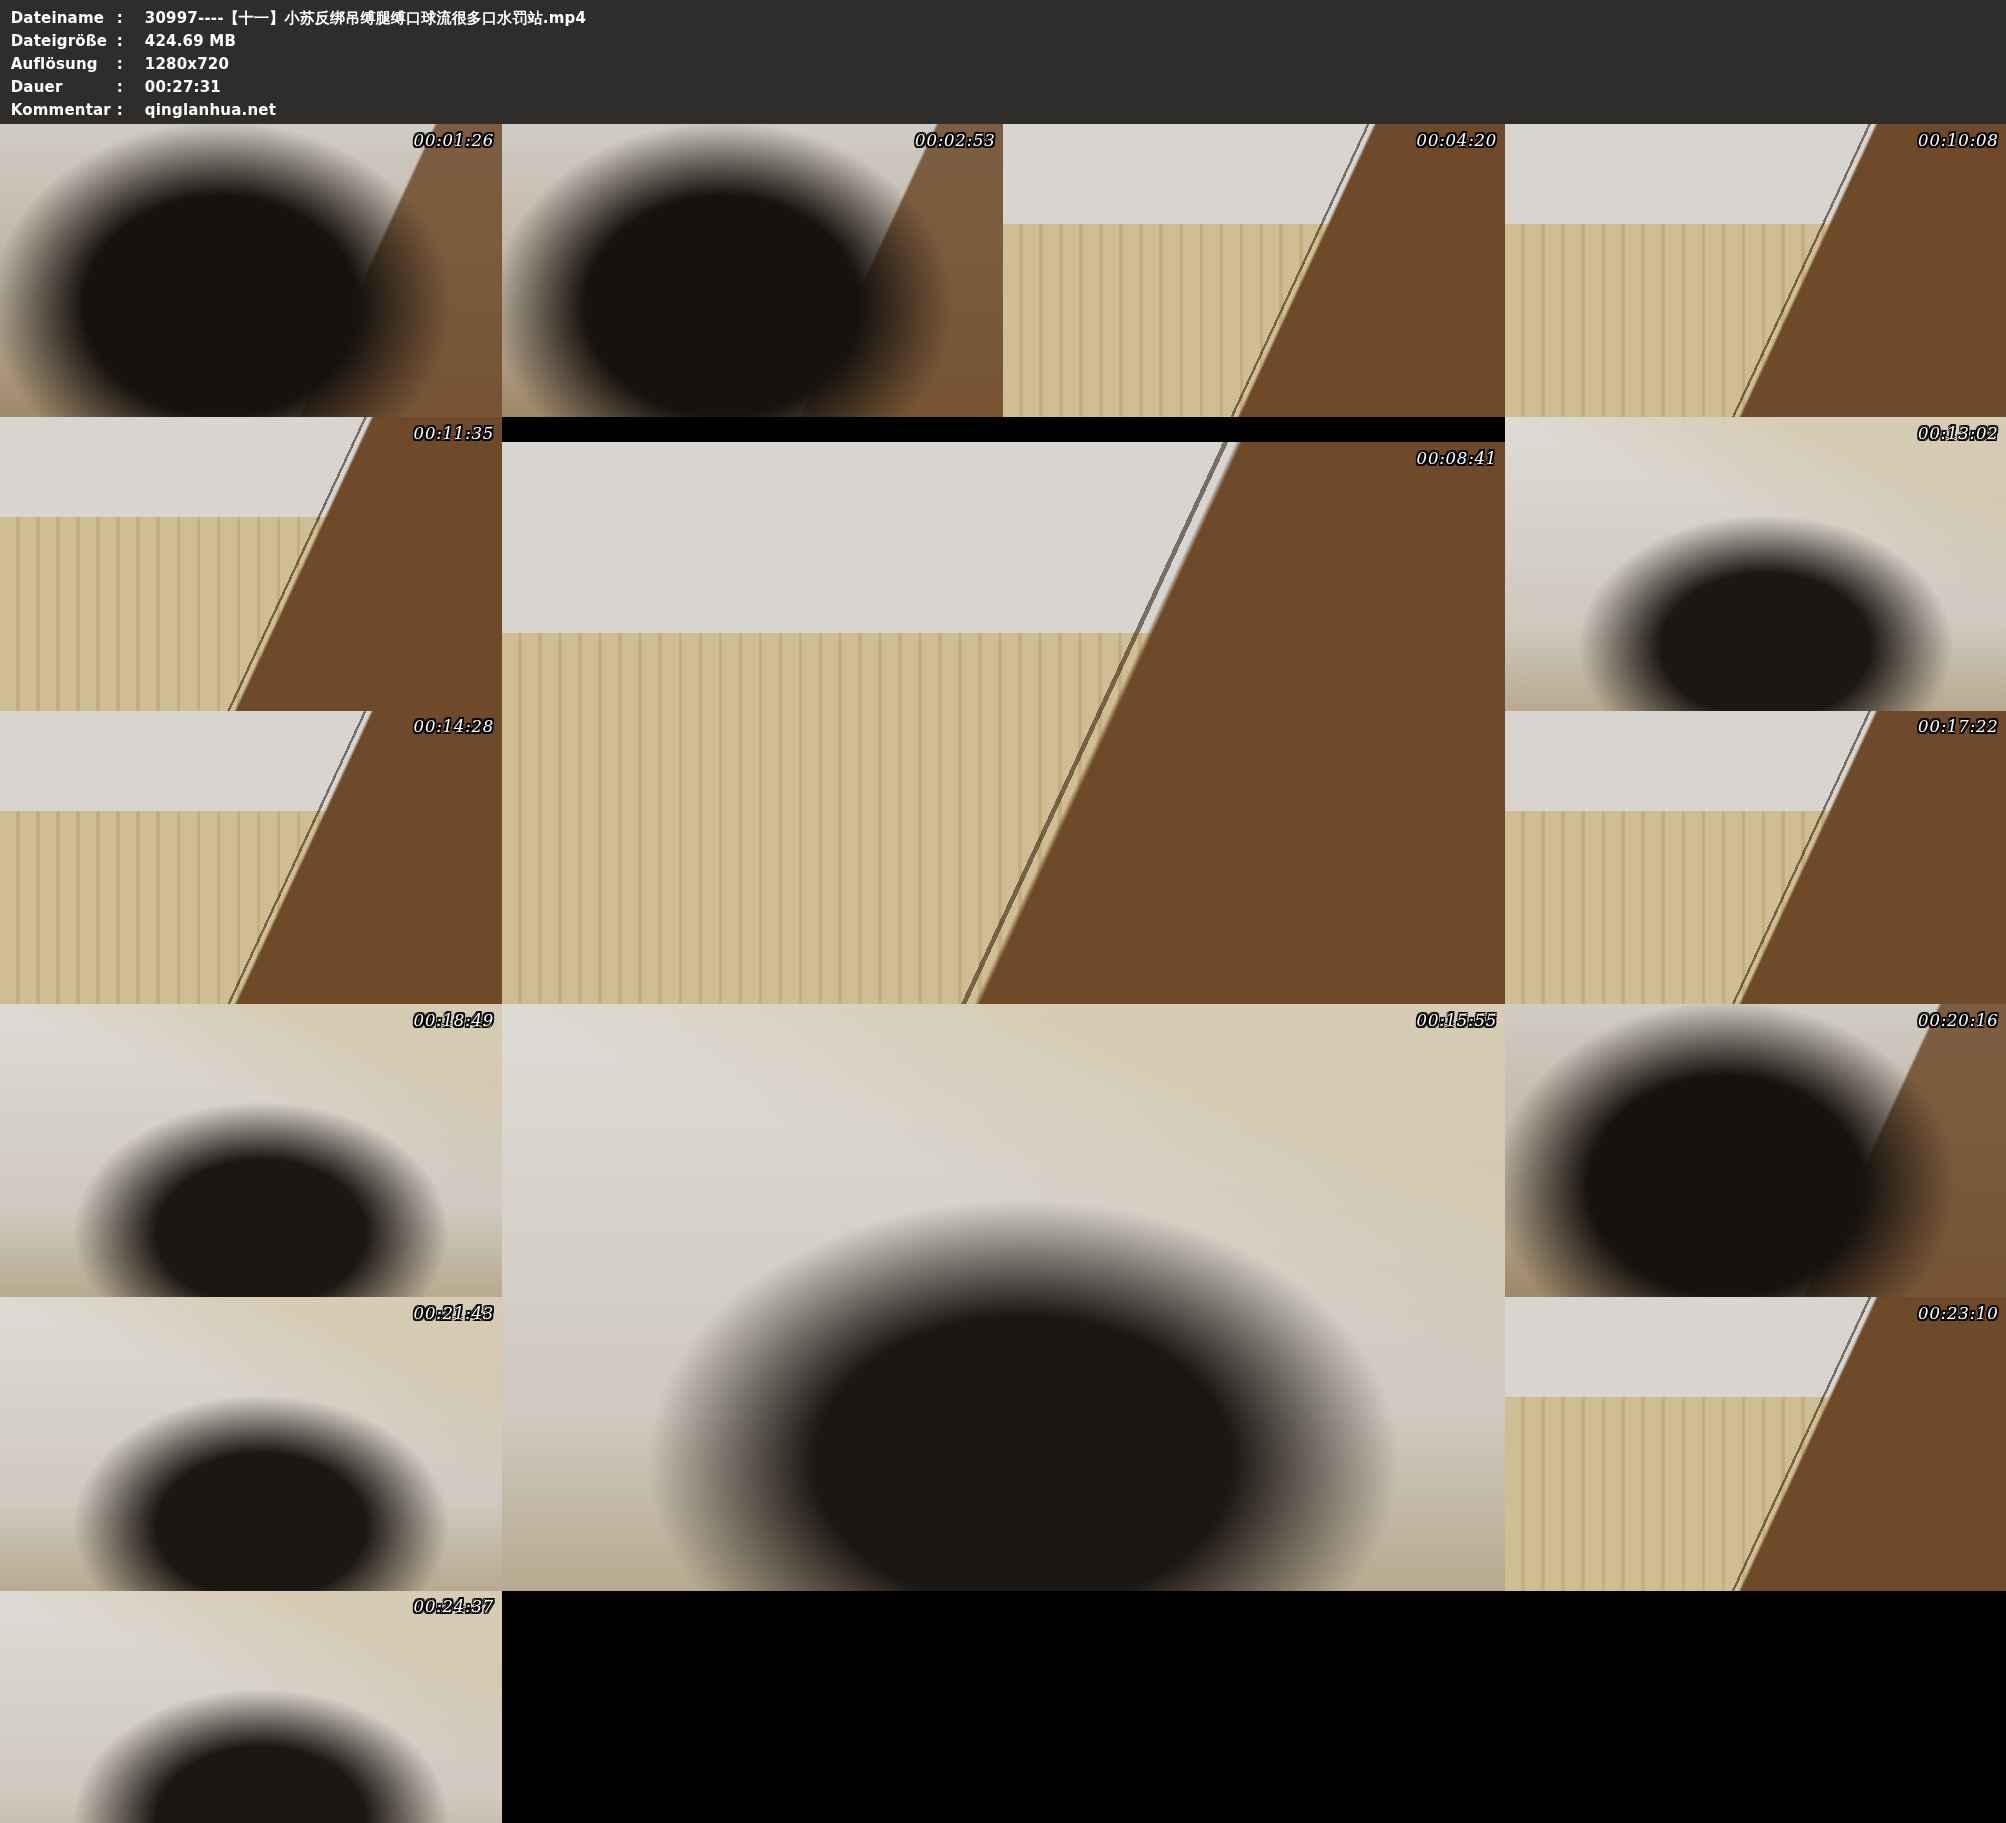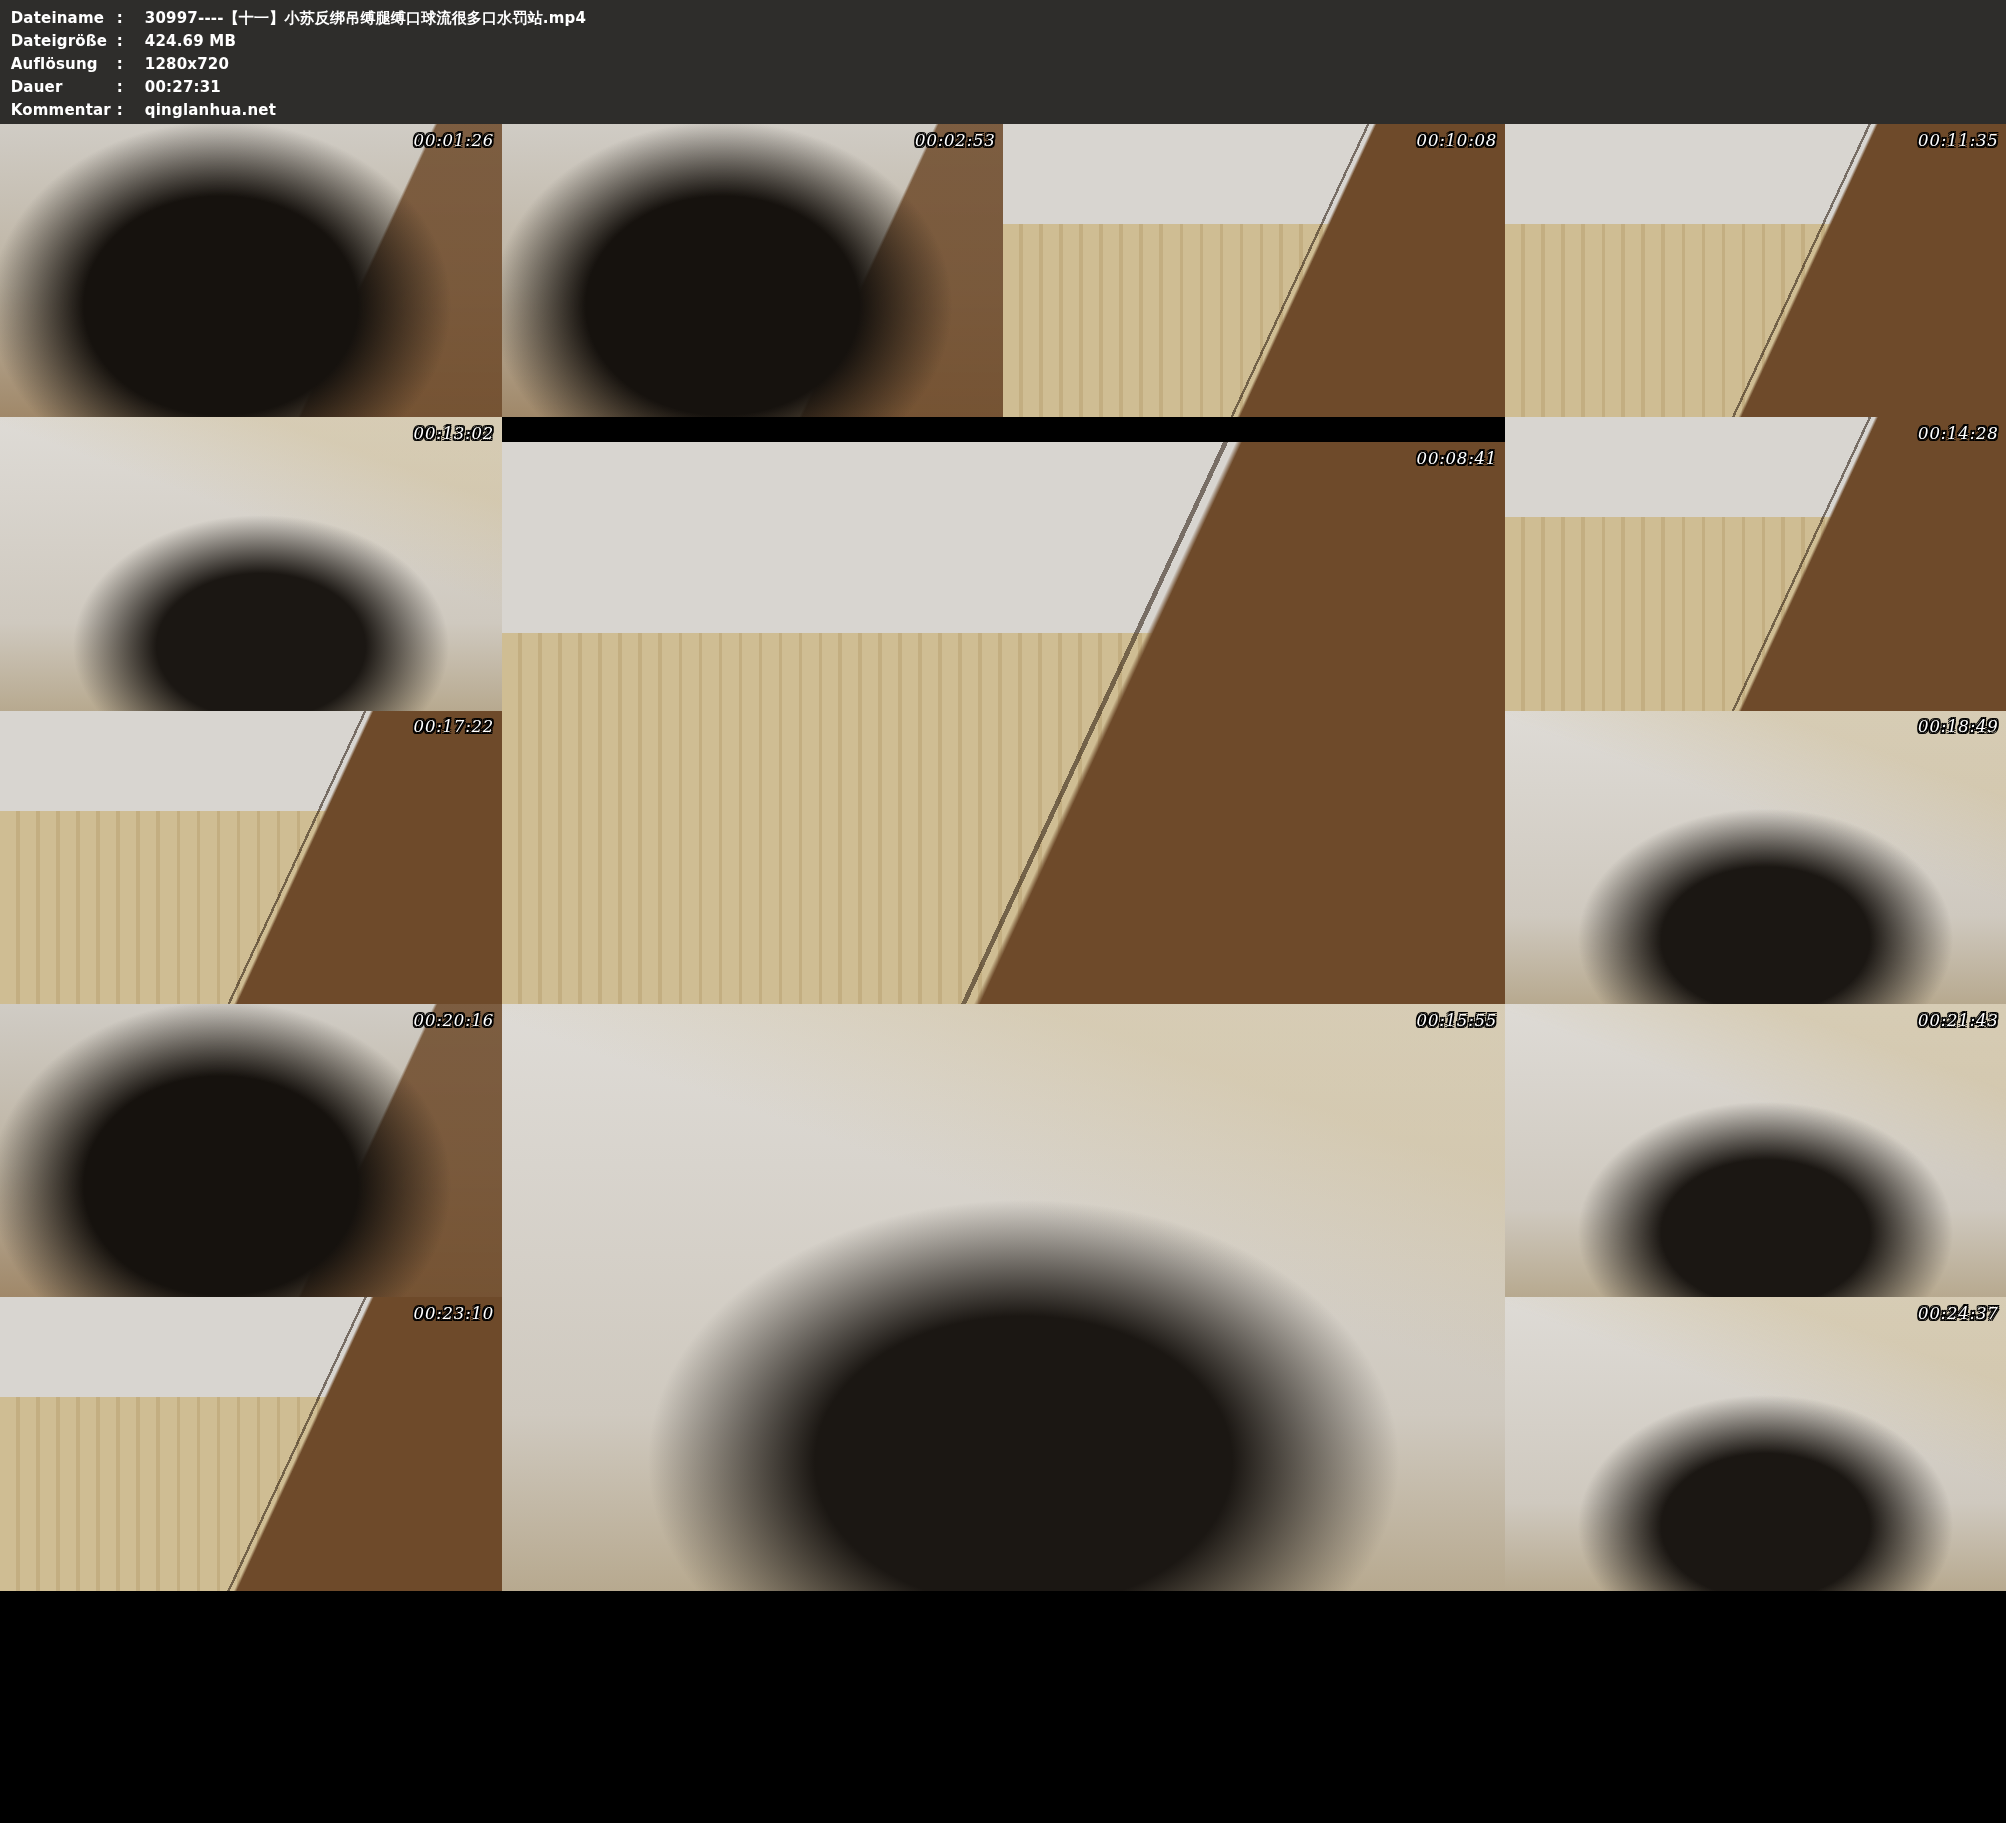--- a/index.html
+++ b/index.html
@@ -116,20 +116,24 @@
 
   <main class="grid">
     <figure class="thumb v-dark-closeup">
       <div class="ph"></div>
       <span class="ts">00:01:26</span>
     </figure>
     <figure class="thumb v-dark-closeup">
       <div class="ph"></div>
       <span class="ts">00:02:53</span>
     </figure>
+    <figure class="thumb v-screen-wood">
+      <div class="ph"></div>
+      <span class="ts">00:04:20</span>
+    </figure>
     <figure class="thumb v-screen-wood big-1">
       <div class="ph"></div>
       <span class="ts">00:08:41</span>
     </figure>
     <figure class="thumb v-screen-wood">
       <div class="ph"></div>
       <span class="ts">00:10:08</span>
     </figure>
     <figure class="thumb v-screen-wood">
       <div class="ph"></div>

